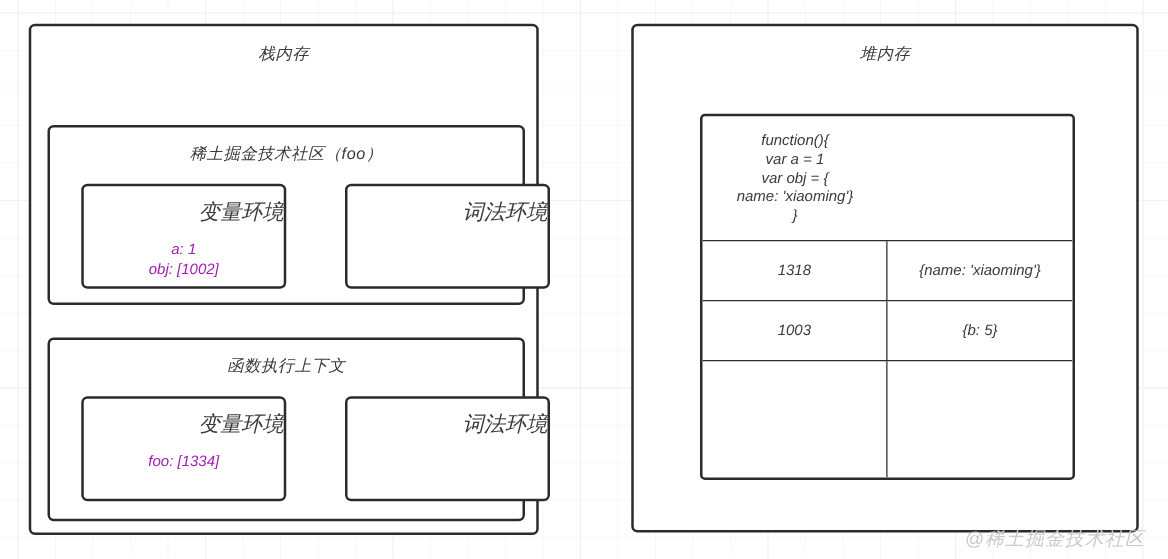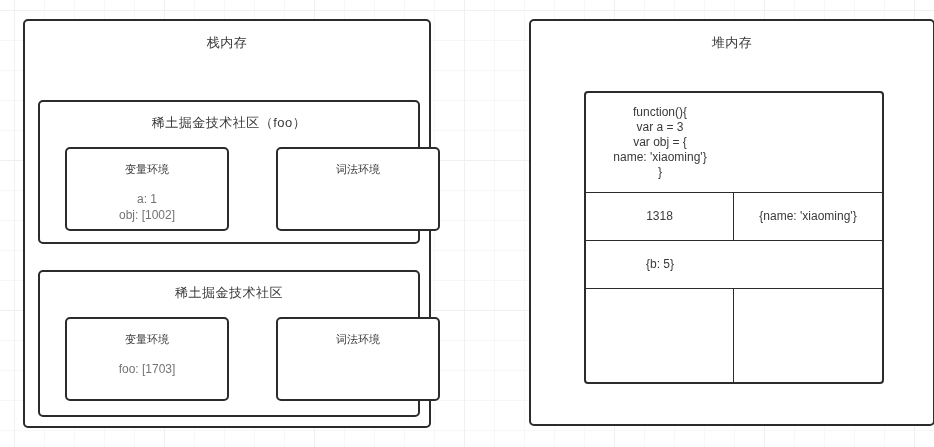--- a/index.html
+++ b/index.html
@@ -15,20 +15,21 @@
     background-image:
       linear-gradient(to right, #f0f0f0 1px, transparent 1px),
       linear-gradient(to bottom, #f0f0f0 1px, transparent 1px),
       linear-gradient(to right, #f7f7f7 1px, transparent 1px),
       linear-gradient(to bottom, #f7f7f7 1px, transparent 1px);
     background-size: 150px 150px, 150px 150px, 30px 30px, 30px 30px;
     background-position: 14px 10px, 14px 10px, 14px 10px, 14px 10px;
     overflow: hidden;
     font-family: "Liberation Sans", "DejaVu Sans", sans-serif;
     color: #333333;
+    font-style: italic;
   }
 
   .box {
     position: absolute;
     box-sizing: border-box;
     border: 2px solid #2b2b2b;
     border-radius: 5px;
     background: #ffffff;
   }
 
@@ -63,38 +64,38 @@
     height: 84px;
   }
   .env-left  { left: 25px;  }
   .env-right { left: 220px; margin-left: 16px; }
   .env-top   { top: 45px;   }
 
   .env-title {
     position: absolute;
     left: 0; right: 0;
     top: 13px;
-    text-align: center;
-    font-size: 11px;
+    text-align: right;
+    font-size: 17px;
     line-height: 15px;
     color: #3a3a3a;
   }
   .env-body {
     position: absolute;
     left: 0; right: 0;
     top: 42px;
     text-align: center;
     font-size: 12px;
     line-height: 16px;
-    color: #737373;
+    color: #a21caf;
     white-space: pre-line;
   }
 
   
-  #heap-panel  { left: 505px; top: 19px;  width: 406px; height: 407px; margin-left: 24px; }
+  #heap-panel  { left: 505px; top: 19px;  width: 406px; height: 407px; }
   #heap-title  { top: 14px; }
 
   #heap-table  {
     position: absolute;
     left: 53px;
     top: 70px;
     width: 300px;
     height: 293px;
     box-sizing: border-box;
     border: 2px solid #2b2b2b;
@@ -158,53 +159,55 @@
 obj: [1002]</div>
       </div>
 
       <div class="env-box env-right env-top">
         <div class="env-title">词法环境</div>
         <div class="env-body"></div>
       </div>
     </div>
 
     <div class="box" id="global-ctx">
-      <div class="panel-title" id="global-title">稀土掘金技术社区</div>
+      <div class="panel-title" id="global-title">函数执行上下文</div>
 
       <div class="env-box env-left env-top">
         <div class="env-title">变量环境</div>
-        <div class="env-body">foo: [1703]</div>
+        <div class="env-body">foo: [1334]</div>
       </div>
 
       <div class="env-box env-right env-top">
         <div class="env-title">词法环境</div>
         <div class="env-body"></div>
       </div>
     </div>
   </div>
 
   <div class="box" id="heap-panel">
     <div class="panel-title" id="heap-title">堆内存</div>
 
     <div id="heap-table">
       <div class="heap-row row-h-big">
         <div class="heap-cell value">function(){
-var a = 3
+var a = 1
 var obj = {
 name: 'xiaoming'}
 }</div>
       </div>
       <div class="heap-row row-h-mid">
         <div class="heap-cell addr">1318</div>
         <div class="heap-cell value">{name: 'xiaoming'}</div>
       </div>
       <div class="heap-row row-h-mid">
+        <div class="heap-cell addr">1003</div>
         <div class="heap-cell value">{b: 5}</div>
       </div>
       <div class="heap-row row-h-empty">
         <div class="heap-cell addr"></div>
         <div class="heap-cell value"></div>
       </div>
     </div>
   </div>
 
+  <div id="watermark">@稀土掘金技术社区</div>
 
 </div>
 
 </body></html>

